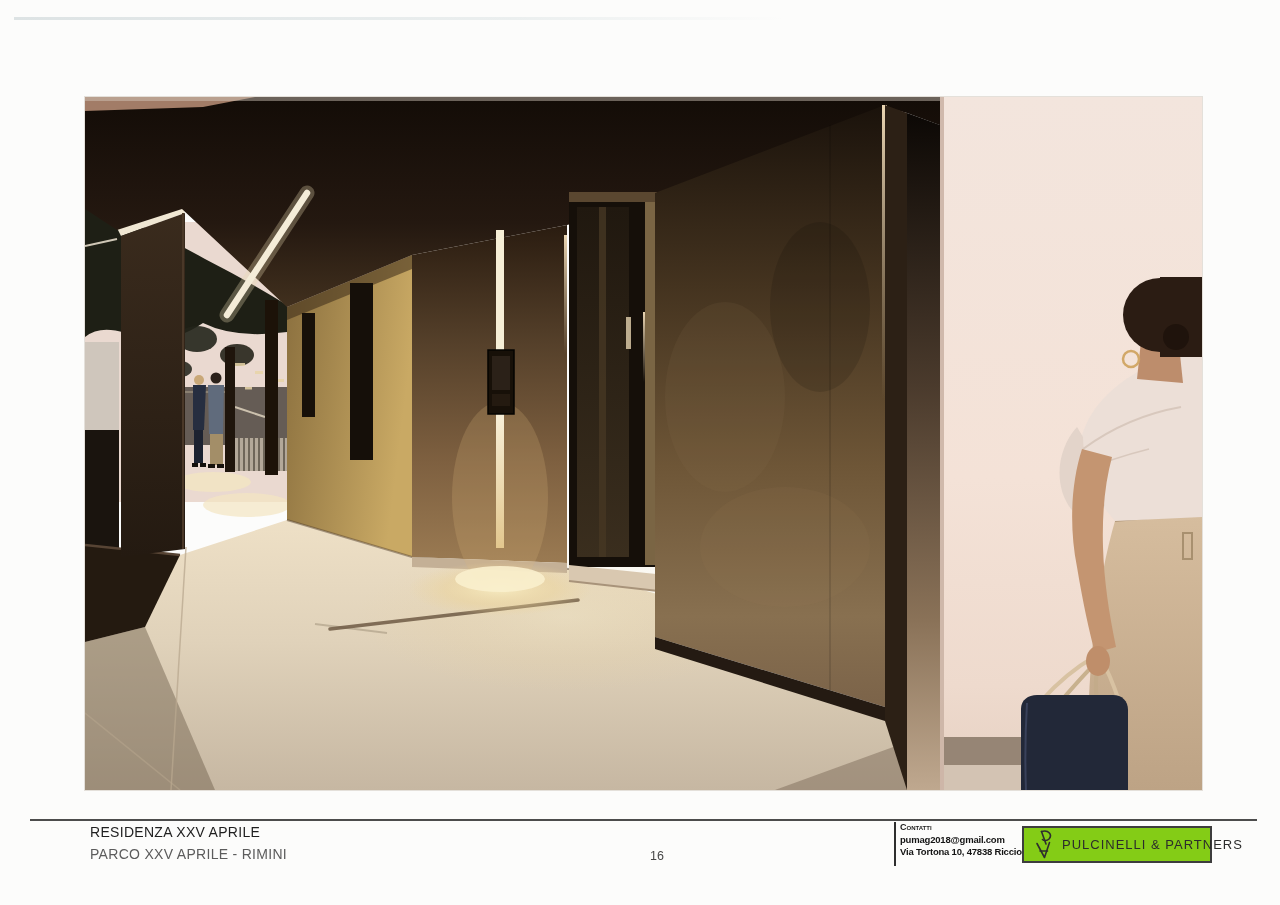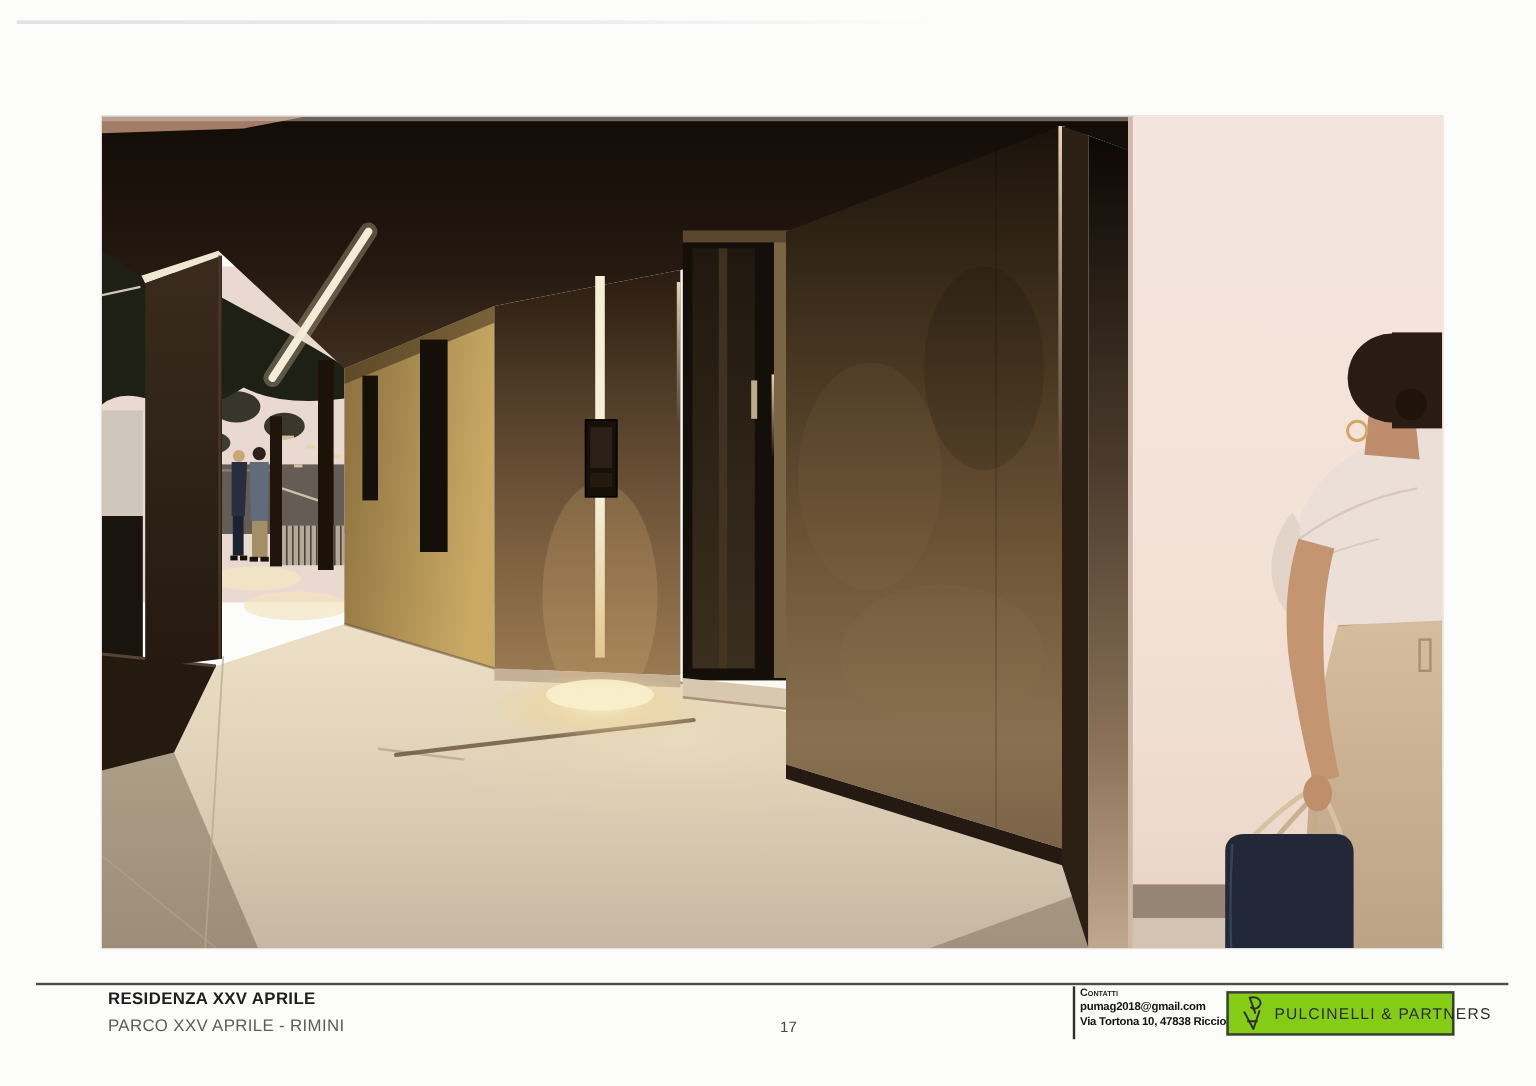--- a/index.html
+++ b/index.html
@@ -5,21 +5,21 @@
   html,body{margin:0;padding:0;}
   body{width:1280px;height:905px;background:#ffffff;font-family:"Liberation Sans", sans-serif;}
   .page{position:relative;width:1280px;height:905px;background:#fcfcfb;overflow:hidden;}
   .scan-line-top{position:absolute;left:14px;top:17px;width:770px;height:3px;
     background:linear-gradient(90deg,#dde3e4,#ebefef 65%,rgba(238,241,241,0));}
   .render{position:absolute;left:85px;top:97px;width:1117px;height:693px;margin:0;
     outline:1px solid #e4e0da;}
   .render svg{display:block;width:100%;height:100%;}
   .footer-rule{position:absolute;left:30px;top:819px;width:1227px;height:2px;background:#4c4c4c;}
   .title-block{position:absolute;left:90px;top:824px;}
-  .title-block h1{margin:0;font-size:14px;font-weight:bold;letter-spacing:.3px;color:#1f1f1f;}
+  .title-block h1{margin:0;font-size:14px;font-weight:normal;letter-spacing:.3px;color:#1f1f1f;}
   .subtitle{margin-top:6px;font-size:14px;letter-spacing:.3px;color:#5c5c5c;text-align:center;}
   .page-number{position:absolute;left:622px;top:849px;width:70px;text-align:center;
     font-size:12.5px;color:#474747;}
   .contact-block{position:absolute;left:894px;top:822px;border-left:2px solid #2e2e2e;
     padding-left:4px;min-height:44px;width:150px;}
   .contact-heading{font-size:9px;font-weight:bold;font-variant:small-caps;color:#1c1c1c;}
   .contact-email{font-size:9.5px;font-weight:bold;color:#141414;margin-top:2px;letter-spacing:-.2px;}
   .contact-address{font-size:9.5px;font-weight:bold;color:#141414;margin-top:1px;letter-spacing:-.2px;}
   .logo-box{position:absolute;left:1022px;top:826px;width:190px;height:37px;
     border:2px solid #3d3d3d;background:#84cc16;box-sizing:border-box;
@@ -257,21 +257,21 @@
     </svg>
   </figure>
 
   <div class="footer-rule"></div>
 
   <div class="title-block">
     <h1>RESIDENZA XXV APRILE</h1>
     <div class="subtitle">PARCO XXV APRILE - RIMINI</div>
   </div>
 
-  <div class="page-number">17</div>
+  <div class="page-number">16</div>
 
   <div class="contact-block">
     <div class="contact-heading">Contatti</div>
     <div class="contact-email">pumag2018@gmail.com</div>
     <div class="contact-address">Via Tortona 10, 47838 Riccione</div>
   </div>
 
   <div class="logo-box">
     <span class="monogram">
       <svg width="22" height="30" viewBox="0 0 22 30" fill="none" stroke="#2e2e2e" stroke-width="1.6" stroke-linecap="round" stroke-linejoin="round">

